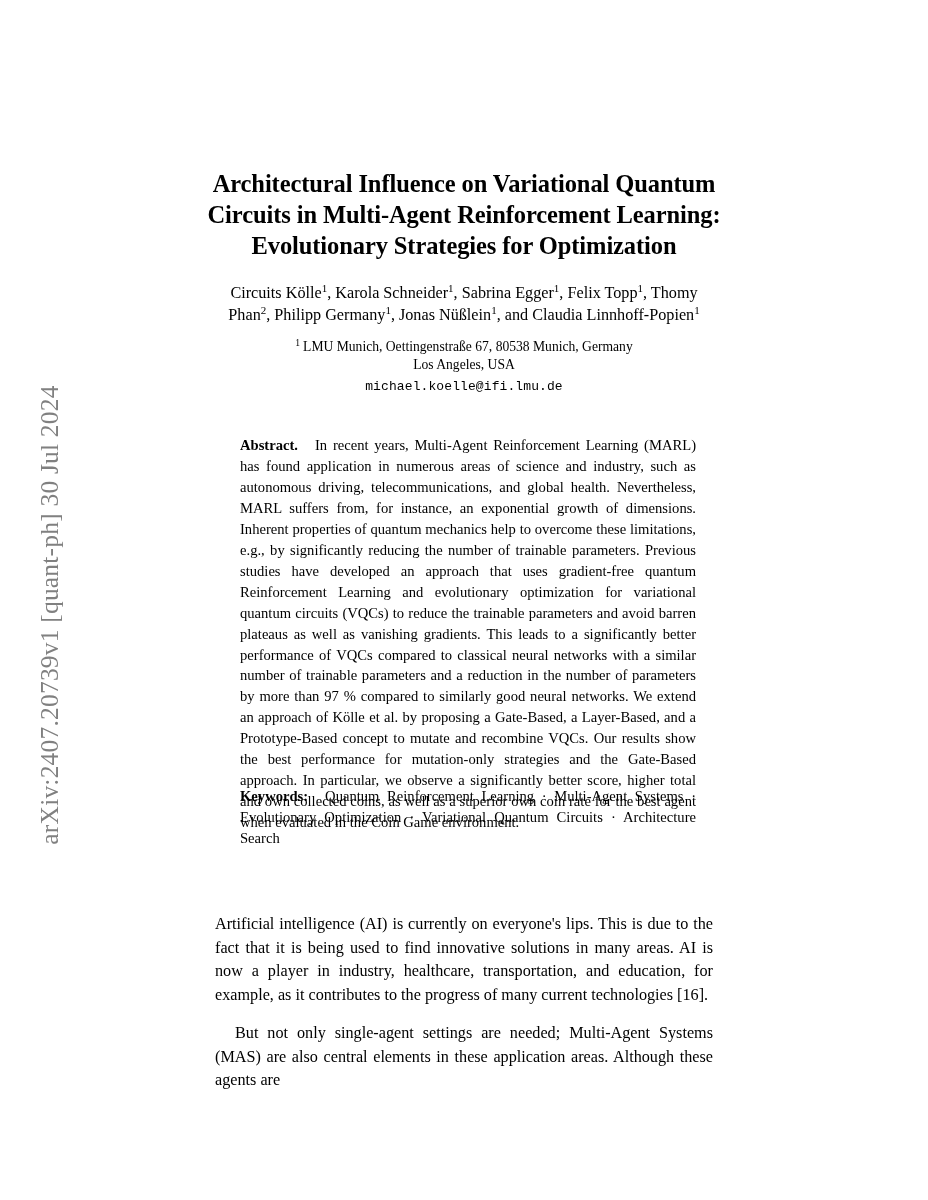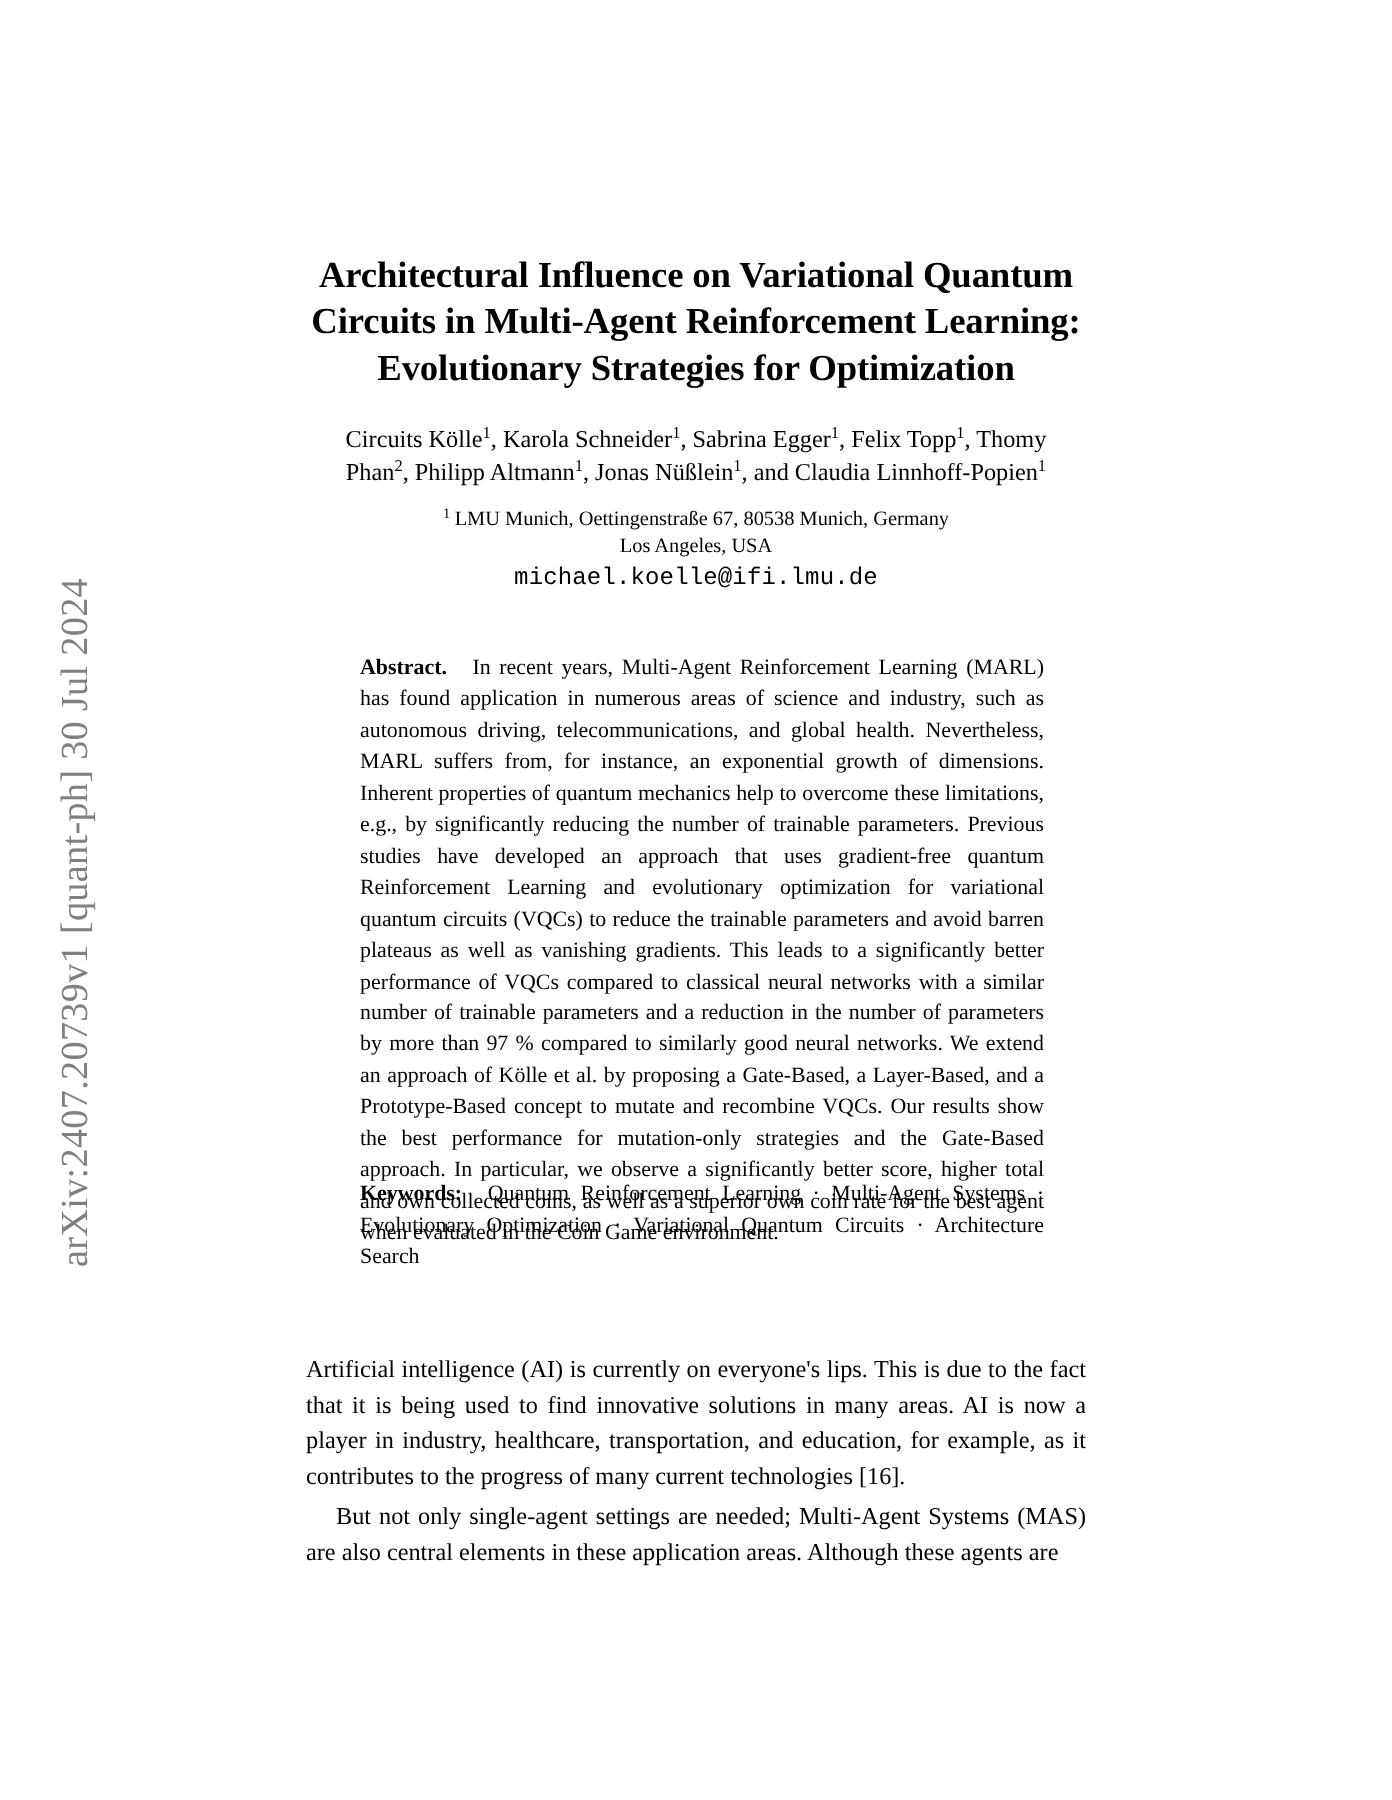--- a/index.html
+++ b/index.html
@@ -96,21 +96,21 @@
   }
   .affil-mark {
     font-size: 9.6px;
     vertical-align: 0.55em;
     padding-right: 3px;
   }
   .email-line {
     display: block;
     margin-top: 5px;
     font-family: "Liberation Mono", "DejaVu Sans Mono", monospace;
-    font-size: 16px;
+    font-size: 13px;
     letter-spacing: 0.1px;
   }
 
   
   .abstract-block {
     position: absolute;
     left: 40px;
     top: 435px;
     width: 456px;
     font-size: 14.6px;
@@ -151,41 +151,41 @@
   .body-block {
     position: absolute;
     left: 0px;
     top: 898px;
     width: 528px;
     font-size: 16.2px;
     line-height: 23.5px;
     text-align: justify;
     text-justify: inter-word;
   }
-  .body-para { margin: 4px; }
+  .body-para { margin: 15px; }
   .body-para.indent { text-indent: 20px; }
 </style>
 </head>
 <body>
 
 <div class="arxiv-stamp">
   <div class="arxiv-stamp-text">arXiv:2407.20739v1  [quant-ph]  30 Jul 2024</div>
 </div>
 
 <div class="page">
 
   <div class="title-block">
     <div class="title-line">Architectural Influence on Variational Quantum</div>
     <div class="title-line">Circuits in Multi-Agent Reinforcement Learning:</div>
     <div class="title-line">Evolutionary Strategies for Optimization</div>
   </div>
 
   <div class="authors-block">
     <span>Circuits Kölle</span><sup>1</sup><span>, Karola Schneider</span><sup>1</sup><span>, Sabrina Egger</span><sup>1</sup><span>, Felix Topp</span><sup>1</sup><span>, Thomy</span>
-    <span>Phan</span><sup>2</sup><span>, Philipp Altmann</span><sup>1</sup><span>, Jonas Nüßlein</span><sup>1</sup><span>, and Claudia Linnhoff-Popien</span><sup>1</sup>
+    <span>Phan</span><sup>2</sup><span>, Philipp Germany</span><sup>1</sup><span>, Jonas Nüßlein</span><sup>1</sup><span>, and Claudia Linnhoff-Popien</span><sup>1</sup>
   </div>
 
   <div class="affil-block">
     <span class="affil-line"><span class="affil-mark">1</span><span>LMU Munich, Oettingenstraße 67, 80538 Munich, Germany</span></span>
     <span class="affil-line">Los Angeles, USA</span>
     <span class="email-line">michael.koelle@ifi.lmu.de</span>
   </div>
 
   <div class="abstract-block">
     <b class="abstract-lead">Abstract.</b><span>In recent years, Multi-Agent Reinforcement Learning (MARL) has found application in numerous areas of science and industry, such as autonomous driving, telecommunications, and global health. Nevertheless, MARL suffers from, for instance, an exponential growth of dimensions. Inherent properties of quantum mechanics help to overcome these limitations, e.g., by significantly reducing the number of trainable parameters. Previous studies have developed an approach that uses gradient-free quantum Reinforcement Learning and evolutionary optimization for variational quantum circuits (VQCs) to reduce the trainable parameters and avoid barren plateaus as well as vanishing gradients. This leads to a significantly better performance of VQCs compared to classical neural networks with a similar number of trainable parameters and a reduction in the number of parameters by more than 97 % compared to similarly good neural networks. We extend an approach of Kölle et al. by proposing a Gate-Based, a Layer-Based, and a Prototype-Based concept to mutate and recombine VQCs. Our results show the best performance for mutation-only strategies and the Gate-Based approach. In particular, we observe a significantly better score, higher total and own collected coins, as well as a superior own coin rate for the best agent when evaluated in the Coin Game environment.</span>

